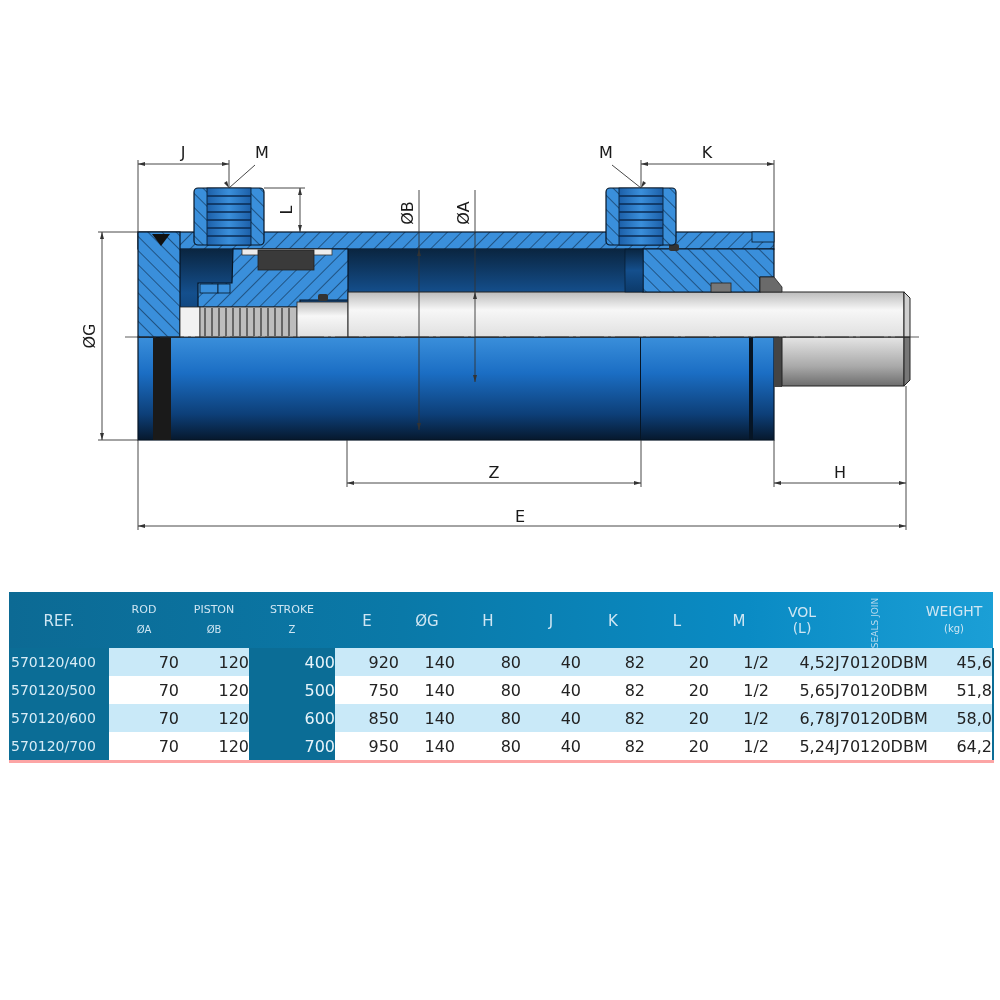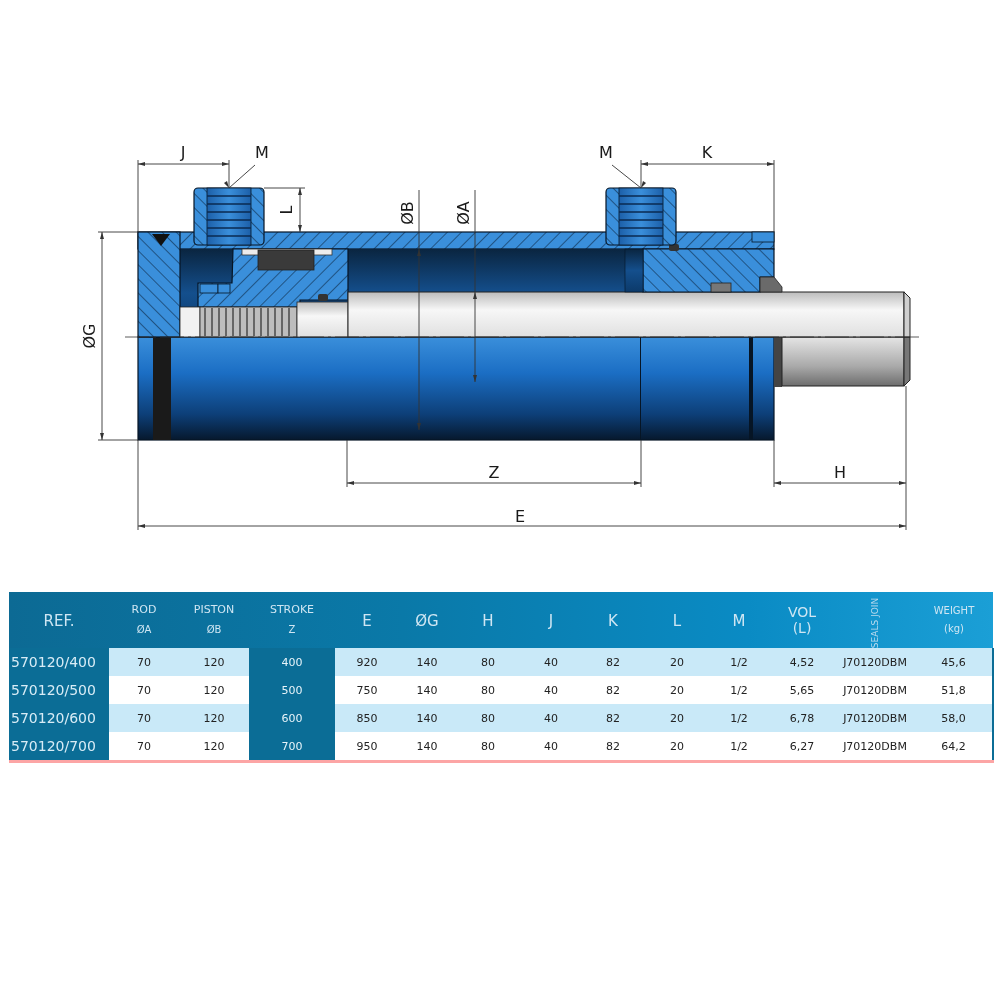--- a/index.html
+++ b/index.html
@@ -10,21 +10,21 @@
 
   #spec-table { position:absolute; left:9px; top:592px; width:984px; border-collapse:collapse; table-layout:fixed;
      font-family:"DejaVu Sans", sans-serif; }
   #spec-table th { color:#cfe6f3; font-weight:normal; height:56px; padding:0; text-align:center; vertical-align:middle; }
   #spec-table th .l1 { display:block; font-size:11px; line-height:14px; }
   #spec-table th .l2 { display:block; font-size:10px; line-height:14px; margin-top:6px; }
   #spec-table th .big { font-size:15px; }
   #spec-table th .vol { font-size:14px; line-height:16px; display:block; }
   #spec-table th .rot { display:inline-block; transform:rotate(-90deg); font-size:9px; white-space:nowrap; color:#bcdbee; }
   .hdr-row { background: linear-gradient(90deg,#0c6a94 0%, #0a79a8 40%, #0a8bc4 75%, #1b9fd6 100%); }
-  #spec-table td { height:28px; padding:0; text-align:center; font-size:11px; color:#222; }
+  #spec-table td { height:28px; padding:0; text-align:right; font-size:16px; color:#222; }
   #spec-table td.ref { background:#0b6d96; color:#d8ecf6; font-size:14px; text-align:left; padding-left:2px;margin-top:40px; }
   #spec-table td.stroke { background:#0b6d96; color:#e8f4fa;margin-top:16px; }
   tr.odd td.plain { background:#c9e9f8; }
   tr.even td.plain { background:#ffffff; }
   #spec-table tbody tr:last-child td { border-bottom:3px solid #fca5a5; }
   #spec-table tbody td.last { border-right:2px solid #0b6d96; }
 </style>
 </head>
 <body>
 
@@ -264,21 +264,21 @@
       <th><span class="big">J</span></th>
       <th><span class="big">K</span></th>
       <th><span class="big">L</span></th>
       <th><span class="big">M</span></th>
       <th>
           <span class="vol">VOL</span>
           <span class="vol">(L)</span>
         </th>
       <th><span class="rot">SEALS JOIN</span></th>
       <th>
-          <span class="l1" style="font-size:10px">WEIGHT</span>
+          <span class="l1" style="font-size:14px">WEIGHT</span>
           <span class="l2" style="margin-top:4px">(kg)</span>
         </th>
     </tr>
   </thead>
   <tbody>
     <tr class="odd">
       <td class="ref">570120/400</td>
       <td class="plain">70</td>
       <td class="plain">120</td>
       <td class="stroke">400</td>
@@ -330,18 +330,18 @@
       <td class="plain">70</td>
       <td class="plain">120</td>
       <td class="stroke">700</td>
       <td class="plain">950</td>
       <td class="plain">140</td>
       <td class="plain">80</td>
       <td class="plain">40</td>
       <td class="plain">82</td>
       <td class="plain">20</td>
       <td class="plain">1/2</td>
-      <td class="plain">6,27</td>
+      <td class="plain">5,24</td>
       <td class="plain">J70120DBM</td>
       <td class="plain last">64,2</td>
     </tr>
   </tbody>
 </table>
 
 </body></html>

